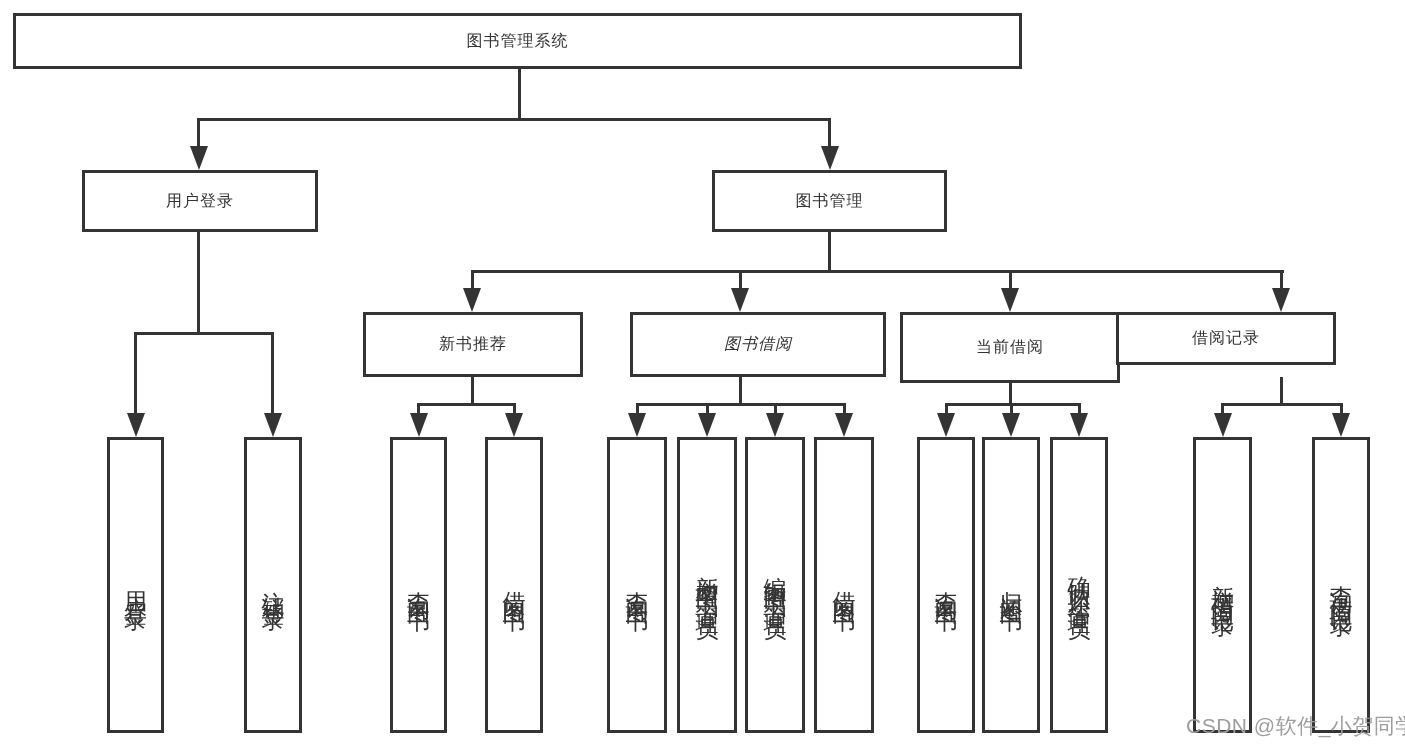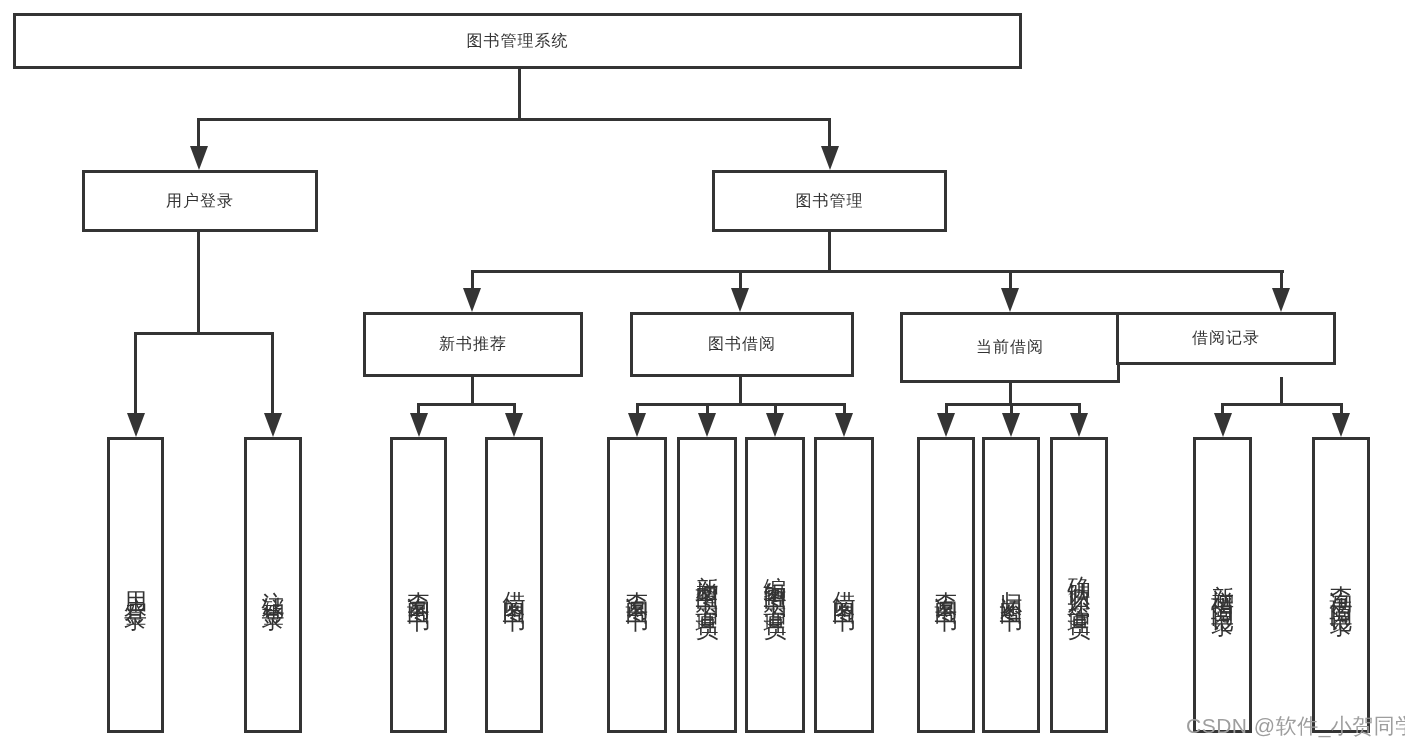--- a/index.html
+++ b/index.html
@@ -99,21 +99,21 @@
   <div class="v" style="left:1340px; top:403px; height:14px;"></div>
   <div class="arrow" style="left:1214px; top:413px;"></div>
   <div class="arrow" style="left:1332px; top:413px;"></div>
 
   <div class="node" style="left:13px; top:13px; width:1009px; height:56px;">图书管理系统</div>
 
   <div class="node" style="left:82px;  top:170px; width:236px; height:62px;">用户登录</div>
   <div class="node" style="left:712px; top:170px; width:235px; height:62px;">图书管理</div>
 
   <div class="node" style="left:363px;  top:312px; width:220px; height:65px;">新书推荐</div>
-  <div class="node" style="left:630px;  top:312px; width:224px; height:65px;">图书借阅</div>
+  <div class="node" style="left:630px;  top:312px; width:256px; height:65px;font-style:italic;">图书借阅</div>
   <div class="node" style="left:900px;  top:312px; width:220px; height:71px;">当前借阅</div>
   <div class="node" style="left:1116px; top:312px; width:220px; height:53px;font-family:Liberation Serif, serif;">借阅记录</div>
 
   <div class="node vnode" style="left:107px; top:437px; width:57px; height:296px;">用户登录</div>
   <div class="node vnode" style="left:244px; top:437px; width:58px; height:296px;">注销登录</div>
 
   <div class="node vnode" style="left:390px; top:437px; width:57px; height:296px;">查询图书</div>
   <div class="node vnode" style="left:485px; top:437px; width:58px; height:296px;">借阅图书</div>
 
   <div class="node vnode" style="left:607px; top:437px; width:60px; height:296px;">查询图书</div>

